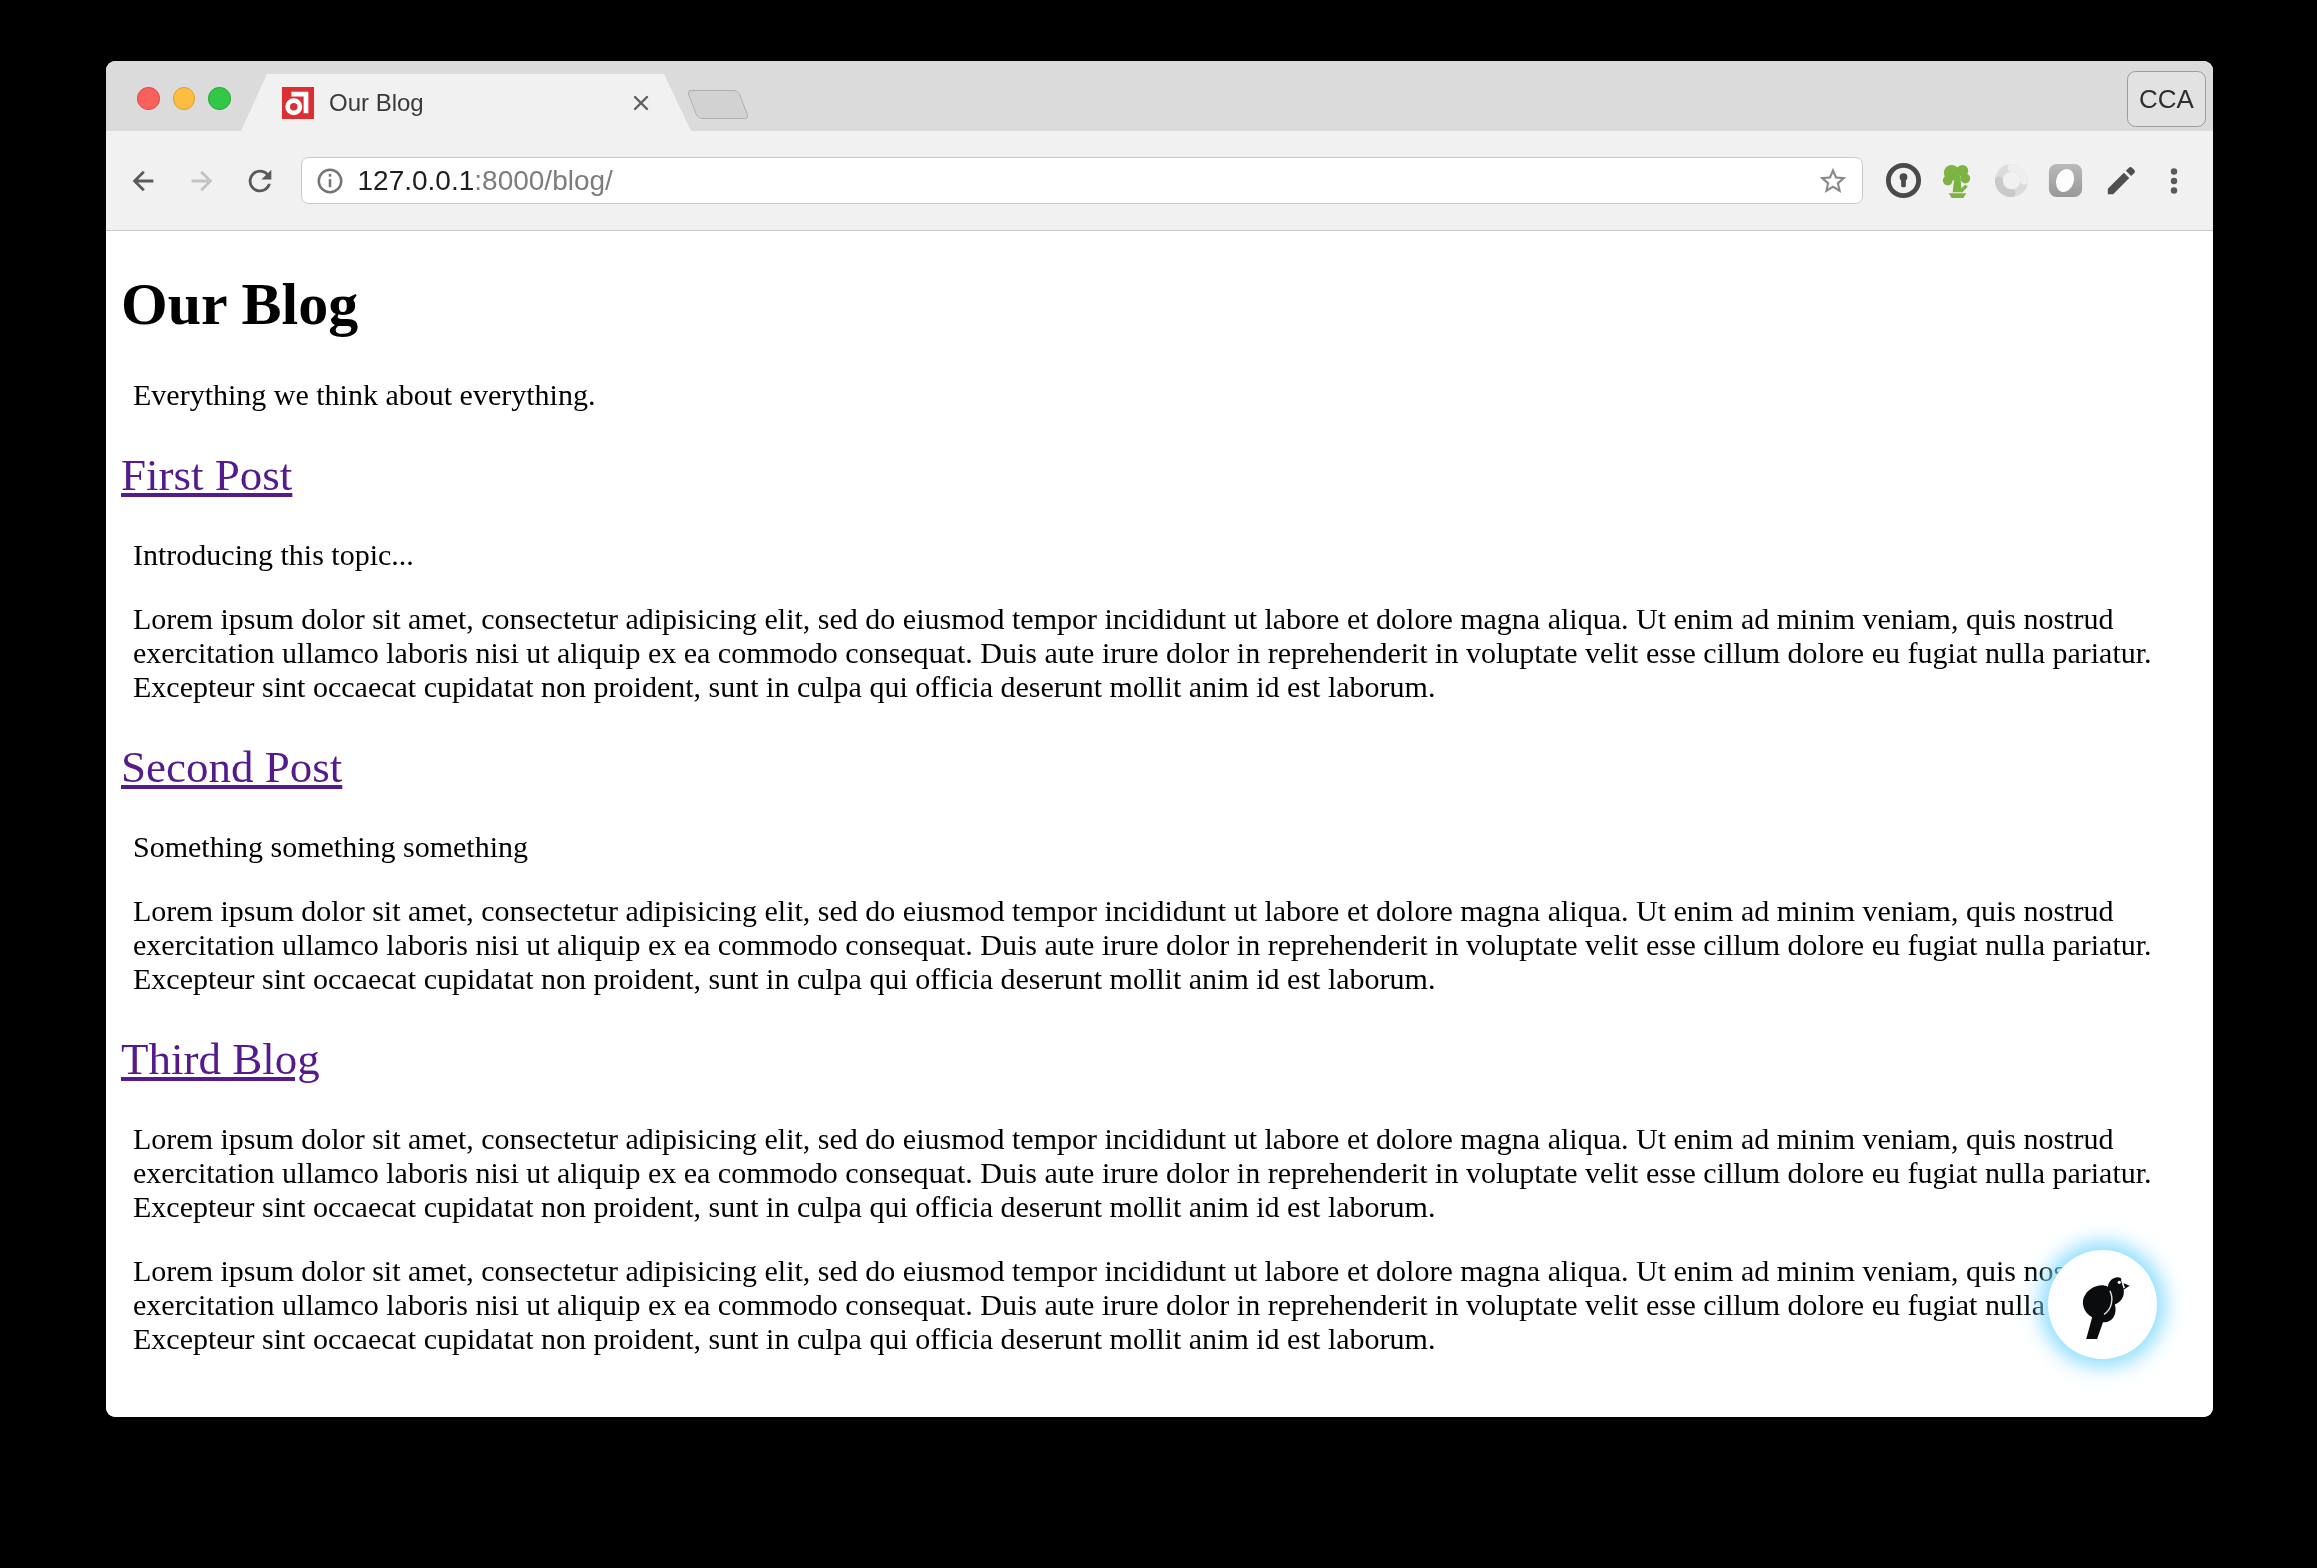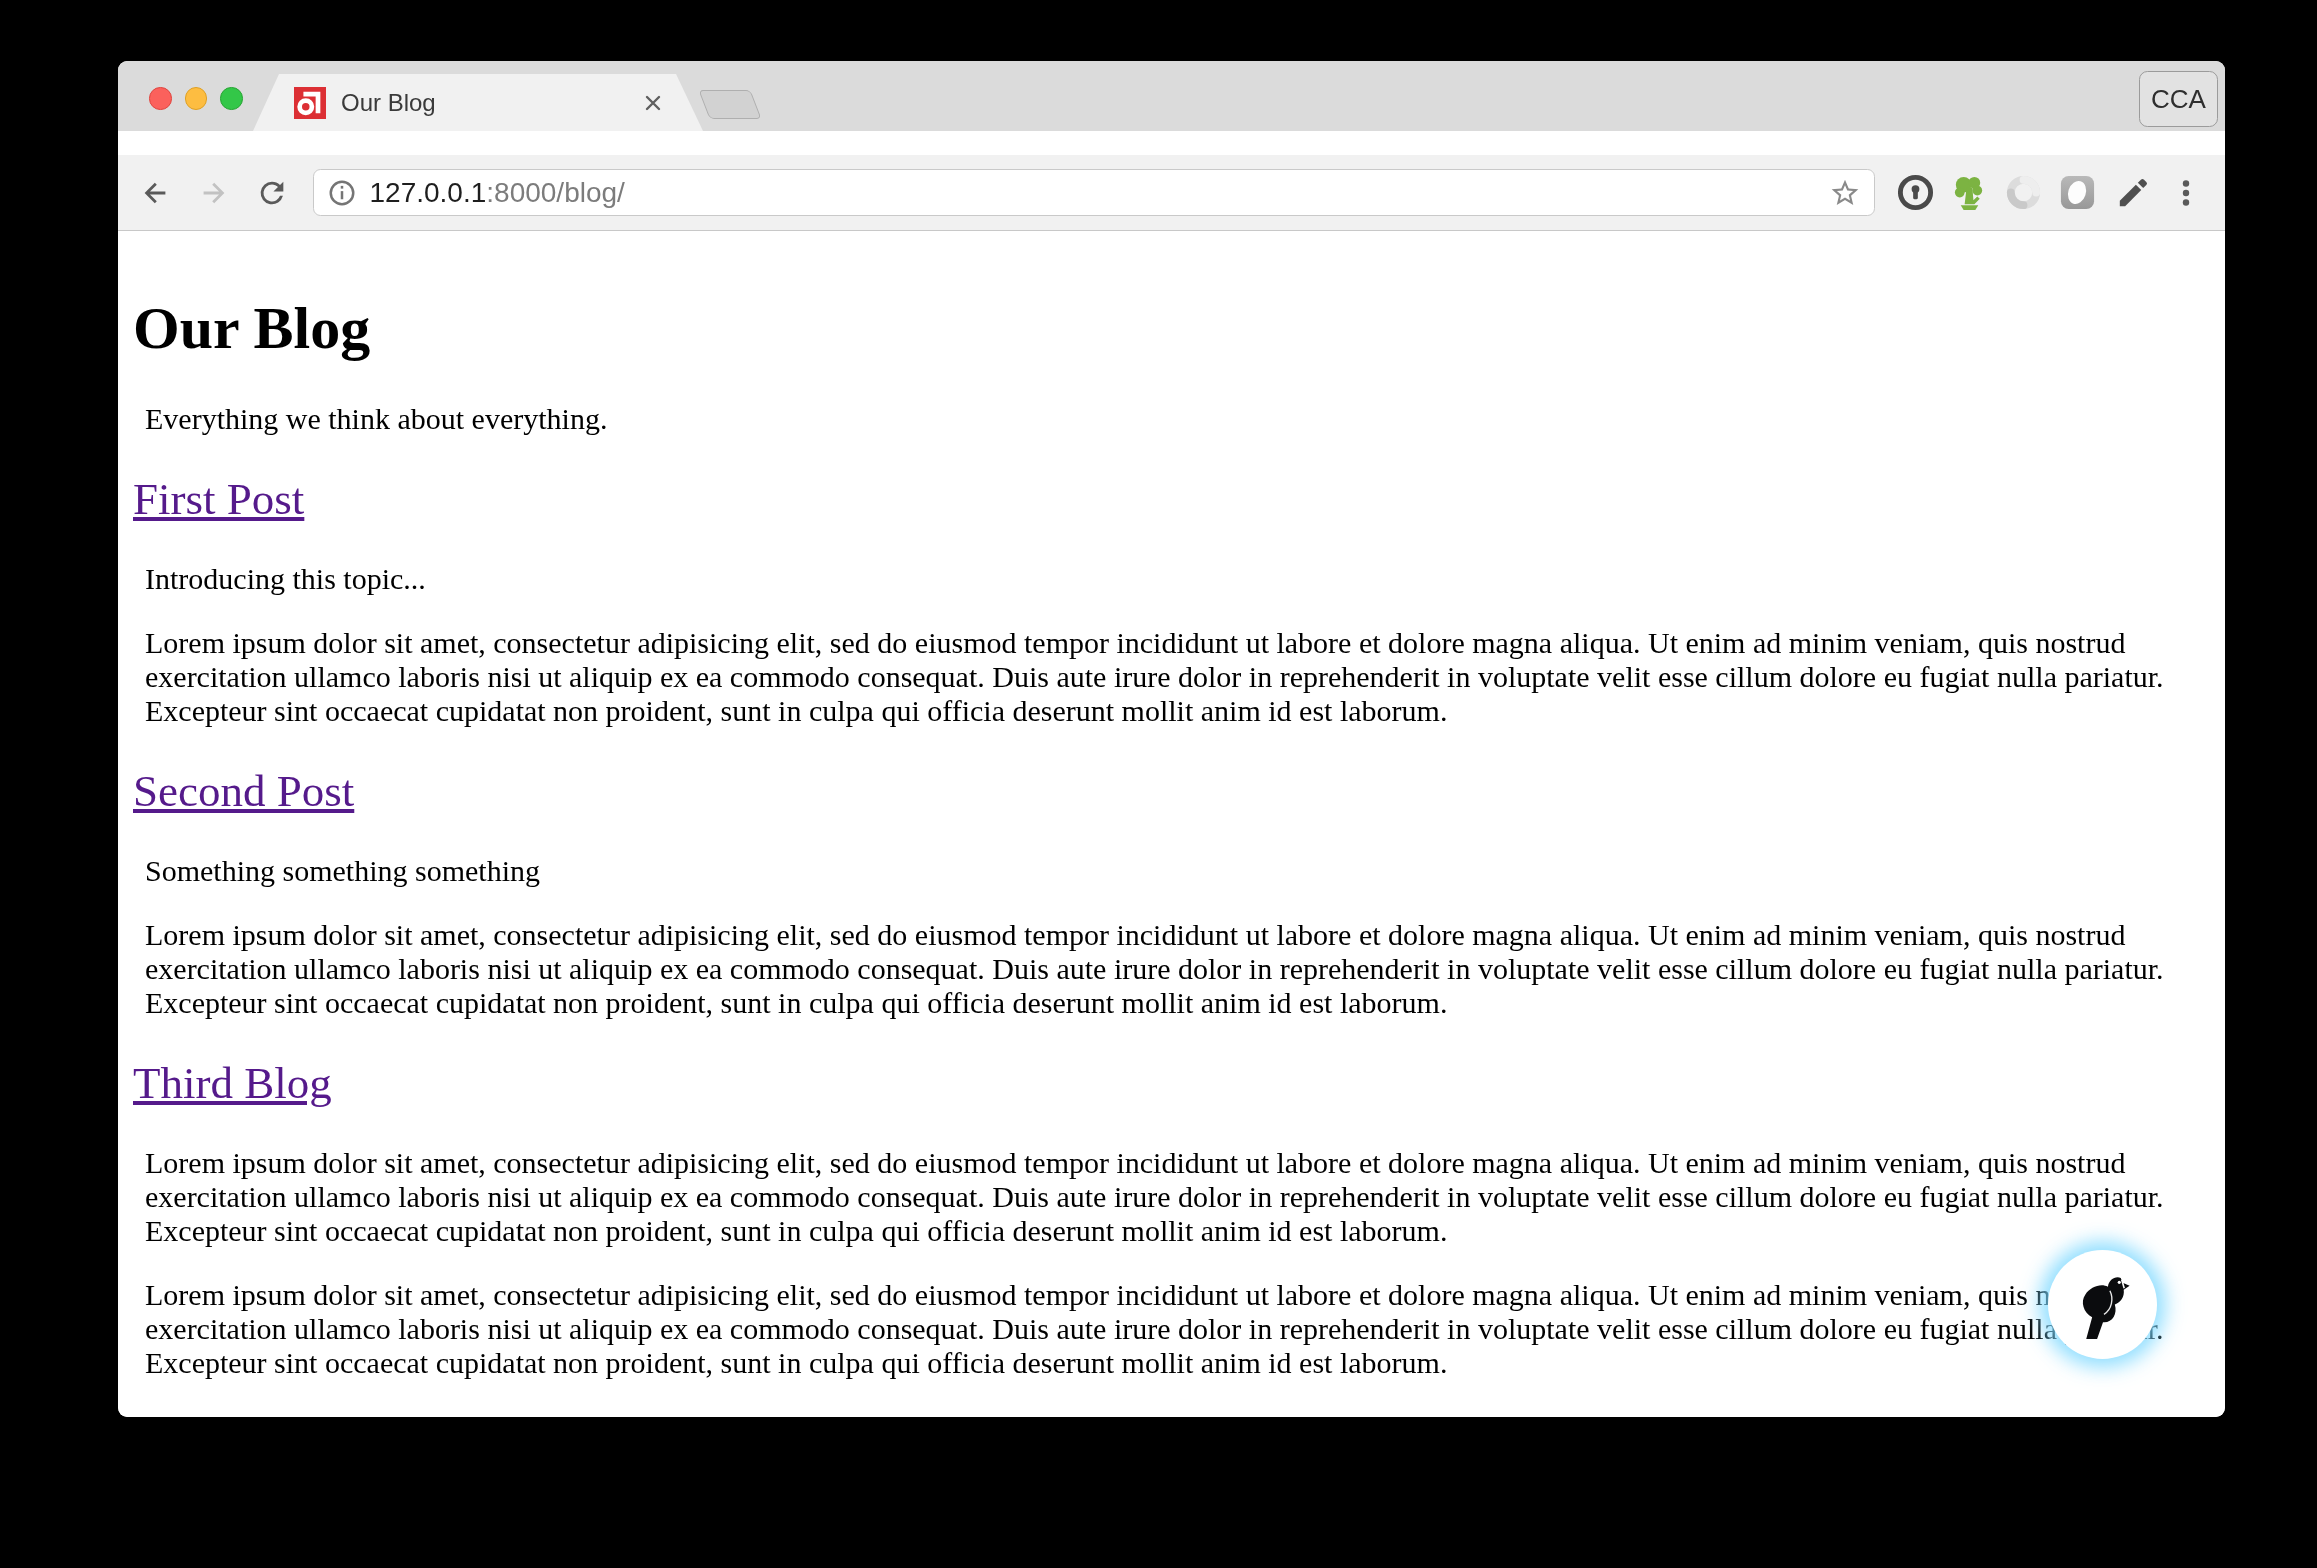--- a/index.html
+++ b/index.html
@@ -1,23 +1,23 @@
 <!DOCTYPE html>
 <html style="font-size:15px"><head>
 <meta charset="utf-8">
 <style>
   html,body{margin:0;padding:0;}
   body{
     width:2318px;height:1568px;background:#000;position:relative;
     font-family:"Liberation Sans",sans-serif;overflow:hidden;
   }
   .window{
-    position:absolute;left:118px;top:61px;width:2107px;height:1356px;
+    position:absolute;left:106px;top:61px;width:2107px;height:1356px;
     border-radius:9.4px;overflow:hidden;background:#fff;
-    display:flex;flex-direction:column;gap:24px;
+    display:flex;flex-direction:column;
   }
   
   .tabstrip{height:70px;background:#DBDBDB;position:relative;flex:none;}
   .traffic{position:absolute;left:31px;top:26px;display:flex;gap:13px;}
   .light{width:22.5px;height:22.5px;border-radius:50%;box-sizing:border-box;}
   .light.red{background:#FB615C;border:0.9px solid #E0443E;}
   .light.yellow{background:#FDBD41;border:0.9px solid #DFA023;}
   .light.green{background:#33C748;border:0.9px solid #26A532;}
   .tab{
     position:absolute;left:135px;bottom:0;width:450px;height:57px;background:#F1F1F1;
@@ -32,21 +32,21 @@
   }
   .cca{
     position:absolute;left:2021px;top:10.3px;width:79px;height:56px;
     border:1.9px solid #9B9B9B;border-radius:8.4px;box-sizing:border-box;
     display:flex;align-items:center;justify-content:center;
     font-size:26px;color:#2E2E2E;background:#E2E2E2;
   }
   
   .toolbar{
     height:67px;background:#F1F1F1;border-bottom:1.9px solid #C8C8C8;
-    display:flex;align-items:center;padding:4px 19px;flex:none;
+    display:flex;align-items:center;padding:16px 19px;flex:none;
   }
   .navbtn{width:36px;height:36px;margin-right:22.5px;display:flex;align-items:center;justify-content:center;flex:none;}
   .omnibox{
     flex:1;height:47px;background:#fff;border:1.9px solid #C9C9C9;border-radius:7.5px;
     display:flex;align-items:center;padding:0 13px;box-sizing:border-box;min-width:0;margin-right:7.5px;
   }
   .urltext{font-size:28px;margin-left:13px;white-space:nowrap;}
   .urltext .host{color:#1E1E1E;}
   .urltext .rest{color:#7C7C7C;}
   .omni-spacer{flex:1;}

